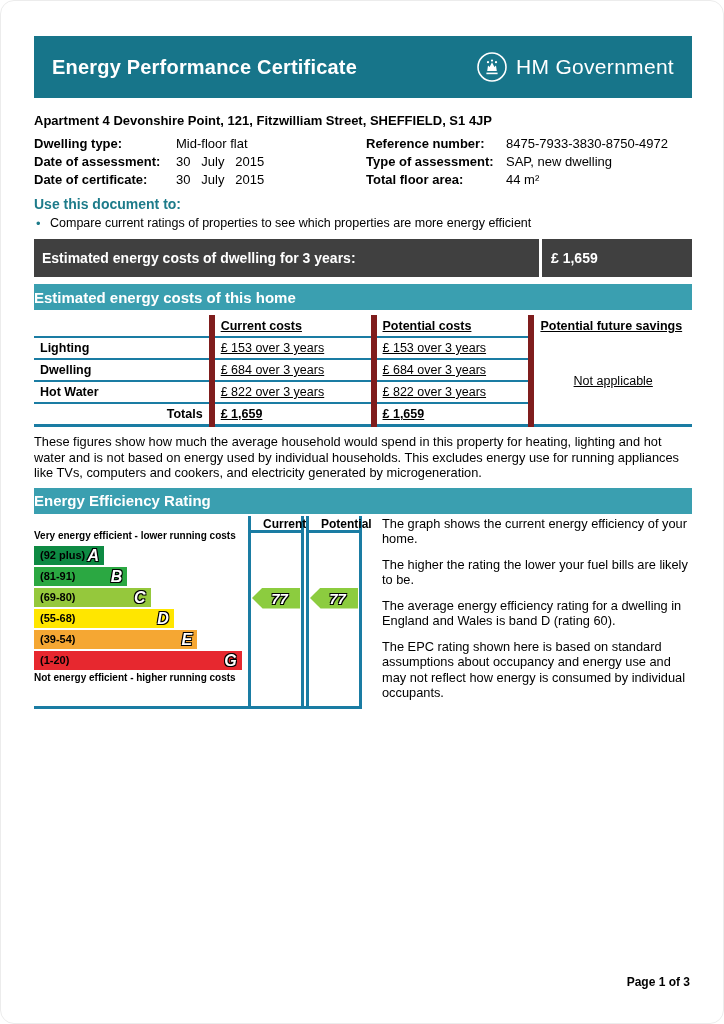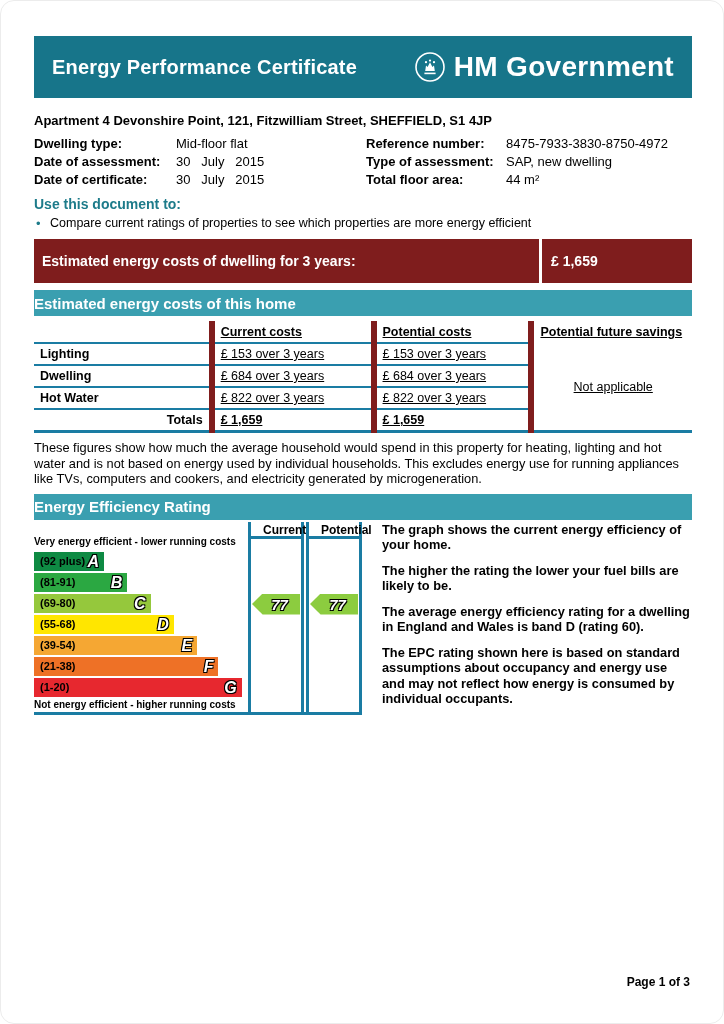--- a/index.html
+++ b/index.html
@@ -13,41 +13,41 @@
 
   
   .epc-header {
     margin-top:35px; height:62px; background:#17758a;
     display:flex; align-items:center; justify-content:space-between;
     padding:0 18px 0 18px;
   }
   .epc-title { color:#fff; font-size:20px; font-weight:bold; letter-spacing:0.2px; }
   .gov-logo { display:flex; align-items:center; gap:8px; }
   .gov-crest { width:32px; height:32px; }
-  .gov-text { color:#fff; font-size:28px; font-weight:700; letter-spacing:0.3px; }
+  .gov-text { color:#fff; font-size:21px; font-weight:400; letter-spacing:0.3px; }
 
   
   .address { margin-top:15px; font-size:13px; font-weight:bold; }
   .details { display:flex; margin-top:7px; font-size:13px; line-height:18px; }
   .details-col { display:flex; flex-direction:column; }
   .details-col.left { width:332px; }
   .details-col.right { flex:1; }
   .detail-row { display:flex; }
   .detail-label { font-weight:bold; }
   .left  .detail-label { width:142px; }
   .right .detail-label { width:140px; }
   .detail-value { white-space:pre; }
 
   
   .use-heading { margin-top:7px; color:#1d7b8a; font-weight:bold; font-size:14px; }
   .bullet-row { margin-top:4px; display:flex; font-size:12.5px; }
   .bullet-dot { color:#1d7b8a; width:16px; padding-left:2px; font-size:13px; }
 
   
-  .cost-banner { margin-top:8px; height:44px; background:#7f1d1d; display:flex; align-items:stretch; }
+  .cost-banner { margin-top:8px; height:38px; background:#404040; display:flex; align-items:stretch; }
   .cost-banner-label { flex:0 0 505px; color:#fff; font-weight:bold; font-size:14px; display:flex; align-items:center; padding-left:8px; }
   .cost-banner-divider { width:3px; background:#fff; }
   .cost-banner-value { flex:1; color:#fff; font-weight:bold; font-size:14px; display:flex; align-items:center; padding-left:9px; }
 
   
   .section-banner { margin-top:7px; height:26px; background:#3a9fb0; color:#fff; font-weight:bold; font-size:15px; display:flex; align-items:center; padding-left:0; }
 
   
   table.costs { margin-top:5px; width:100%; border-collapse:collapse; font-size:12.5px; table-layout:fixed; }
   table.costs col.c1 { width:27%; } table.costs col.c2 { width:24.6%; }
@@ -80,21 +80,21 @@
   .rating-col { width:56px; margin-left:2px; border-left:3px solid #1a7ca3; border-right:3px solid #1a7ca3; position:relative; }
   .rating-col-header { height:17px; border-bottom:3px solid #1a7ca3; font-size:12px; font-weight:bold; text-align:center; line-height:16px;padding-left:12px; }
   .rating-arrow {
     position:absolute; top:72px; left:1px; width:48px; height:21px;
     clip-path:polygon(0% 50%, 22% 0%, 100% 0%, 100% 100%, 22% 100%);
     display:flex; align-items:center; justify-content:center; padding-left:7px;
     font-size:15px; font-weight:bold; font-style:italic; color:#fff;
     text-shadow:-1px -1px 0 #000, 1px -1px 0 #000, -1px 1px 0 #000, 1px 1px 0 #000;
   }
   .rating-desc { margin-left:20px; width:310px; font-size:12.8px; line-height:15.5px; }
-  .rating-desc p { margin-bottom:10px;font-weight:bold; }
+  .rating-desc p { margin-bottom:10px; }
 
   .page-footer { position:absolute; right:33px; bottom:34px; font-size:12px; font-weight:bold; }
 </style>
 </head>
 <body>
 
 <div class="page">
   <div class="content">
 
     <div class="epc-header">
@@ -220,24 +220,20 @@
             <span class="band-letter">C</span>
           </div>
           <div class="band" style="background: rgb(255, 230, 0); width: 66%;">
             <span class="band-range">(55-68)</span>
             <span class="band-letter">D</span>
           </div>
           <div class="band" style="background: rgb(245, 167, 51); width: 77%;">
             <span class="band-range">(39-54)</span>
             <span class="band-letter">E</span>
           </div>
-          <div class="band" style="background: rgb(238, 113, 38); width: 87%;">
-            <span class="band-range">(21-38)</span>
-            <span class="band-letter">F</span>
-          </div>
           <div class="band" style="background: rgb(231, 40, 47); width: 98%; gap: 13px;">
             <span class="band-range">(1-20)</span>
             <span class="band-letter">G</span>
           </div>
 
           <div class="scale-note bottom">Not energy efficient - higher running costs</div>
         </div>
 
         <div class="rating-col">
           <div class="rating-col-header">Current</div>

